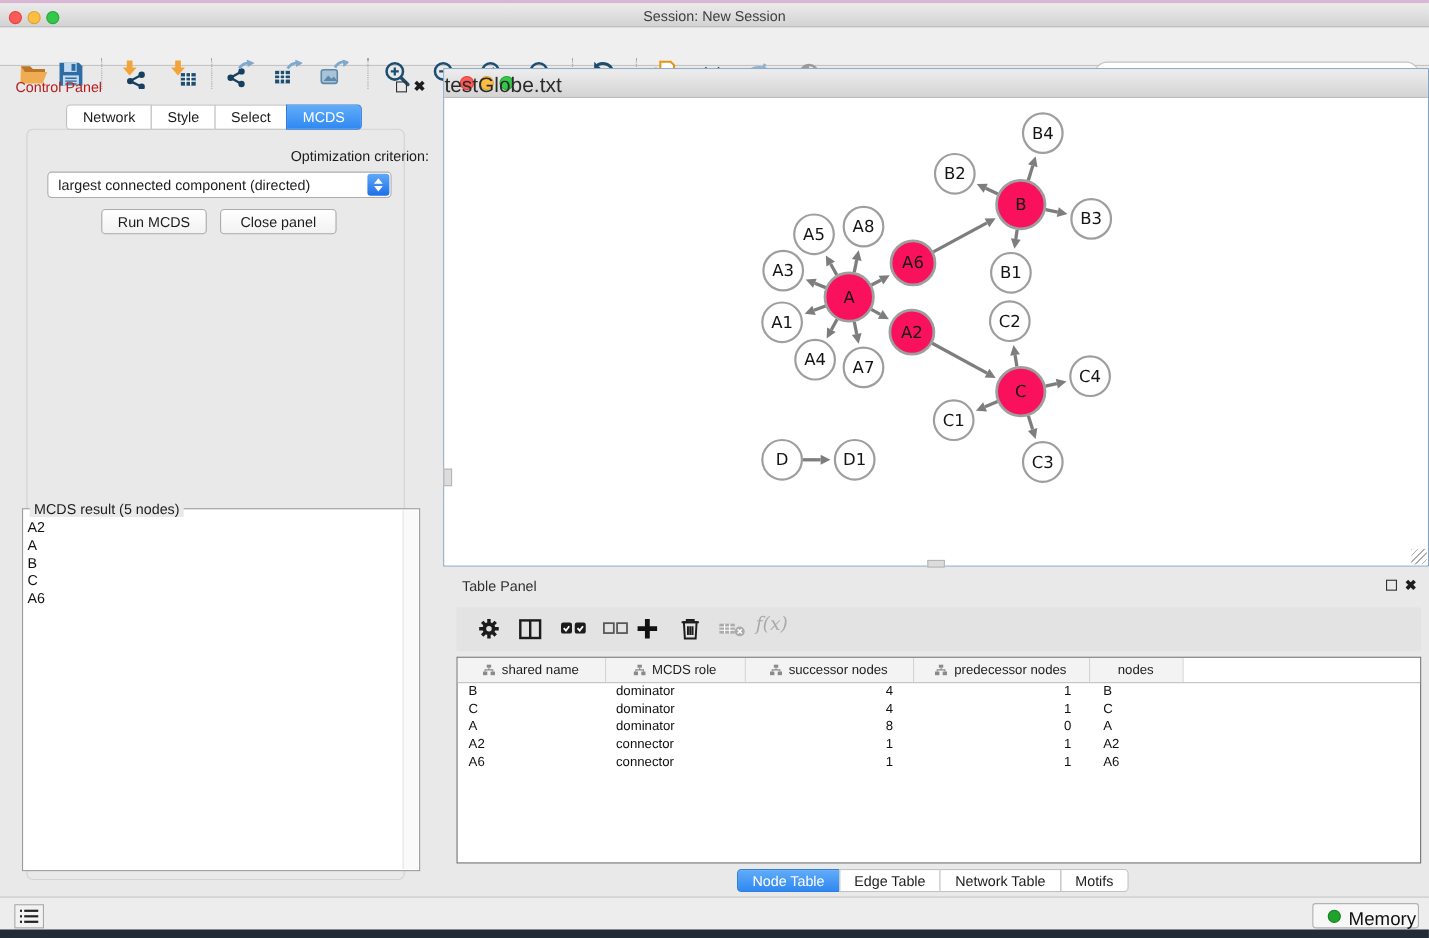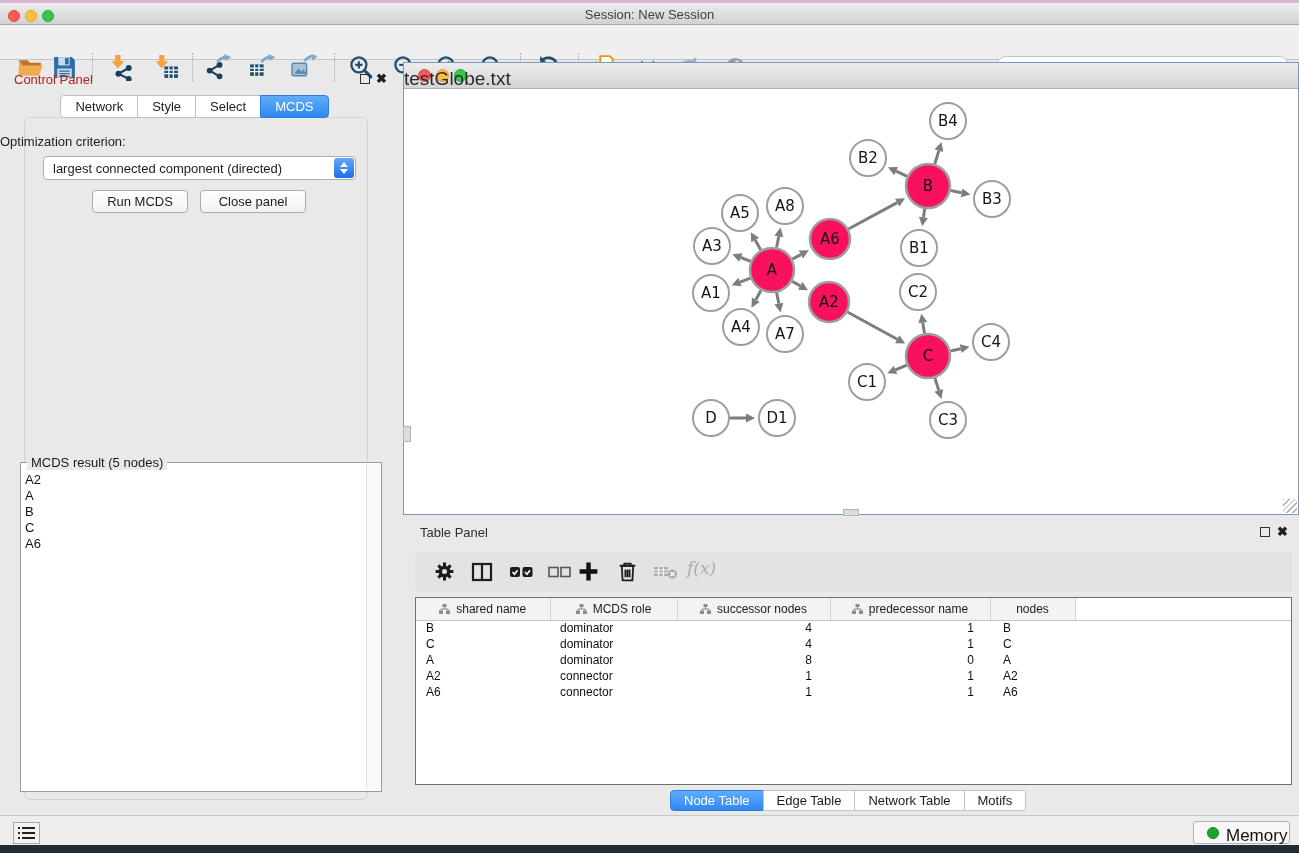--- a/index.html
+++ b/index.html
@@ -33,21 +33,21 @@
   .panel-float { position:absolute; width:10px; height:10px; border:1.5px solid #303030; cursor:pointer; }
   .panel-close { position:absolute; font-size:13px; font-weight:bold; color:#1d1d1d; cursor:pointer; line-height:12px; }
   .cp-body { position:absolute; left:24px; top:117px; width:344px; height:683px;
     background:#E9E9E9; border:1px solid #D2D2D2; border-radius:6px; }
   .cp-tabs { position:absolute; left:0; top:95px; width:390px; display:flex; justify-content:center; }
   .tabbtn { height:23px; line-height:22px; padding:0 14px; font-size:13px; color:#1c1c1c;
     background:#FFFFFF; border:1px solid #BFBFBF; margin-left:-1px; cursor:pointer; }
   .tabbtn:first-child { border-radius:4px 0 0 4px;text-align:right; }
   .tabbtn:last-child { border-radius:0 4px 4px 0; }
   .tabbtn.active { background:linear-gradient(#61ACF9,#2F88F1); border-color:#2E7FDD; color:#FFFFFF; }
-  .opt-label { position:absolute; left:0; top:134px; width:390px; text-align:left; font-size:13px; color:#1c1c1c; }
+  .opt-label { position:absolute; left:0; top:134px; width:390px; text-align:right; font-size:13px; color:#1c1c1c; }
   .dropdown { position:absolute; left:43px; top:156px; width:313px; height:24px;
     background:#FFFFFF; border:1px solid #ADADAD; border-radius:4px; cursor:pointer; }
   .dropdown .val { position:absolute; left:9px; top:4px; font-size:13px; color:#1c1c1c; white-space:nowrap; }
   .dropdown .stepper { position:absolute; right:1px; top:1px; width:20px; height:20px;
     background:linear-gradient(#5FA9F8,#1E6FE8); border-radius:3px; }
   .dropdown .stepper:before { content:""; position:absolute; left:6px; top:4px;
     border-left:4px solid transparent; border-right:4px solid transparent; border-bottom:5px solid #fff; }
   .dropdown .stepper:after { content:""; position:absolute; left:6px; bottom:4px;
     border-left:4px solid transparent; border-right:4px solid transparent; border-top:5px solid #fff; }
   .btn { position:absolute; height:23px; background:linear-gradient(#FFFFFF,#F2F2F2);
@@ -553,21 +553,21 @@
               </div>
             </th>
             <th>
               <div class="hwrap">
                 <svg width="11" height="10" viewBox="0 0 11 10">
                   <rect x="3.5" y="0" width="4" height="3" fill="#8a8a8a"></rect>
                   <rect x="0" y="6.5" width="4" height="3.5" fill="#8a8a8a"></rect>
                   <rect x="7" y="6.5" width="4" height="3.5" fill="#8a8a8a"></rect>
                   <path d="M5.5 3v2M2 6.5V5h7v1.5" stroke="#8a8a8a" fill="none"></path>
                 </svg>
-                <span>predecessor name</span>
+                <span>predecessor nodes</span>
               </div>
             </th>
             <th>
               <div class="hwrap">
                 <span>nodes</span>
               </div>
             </th>
             <th class="empty"></th>
           </tr>
         </thead>

